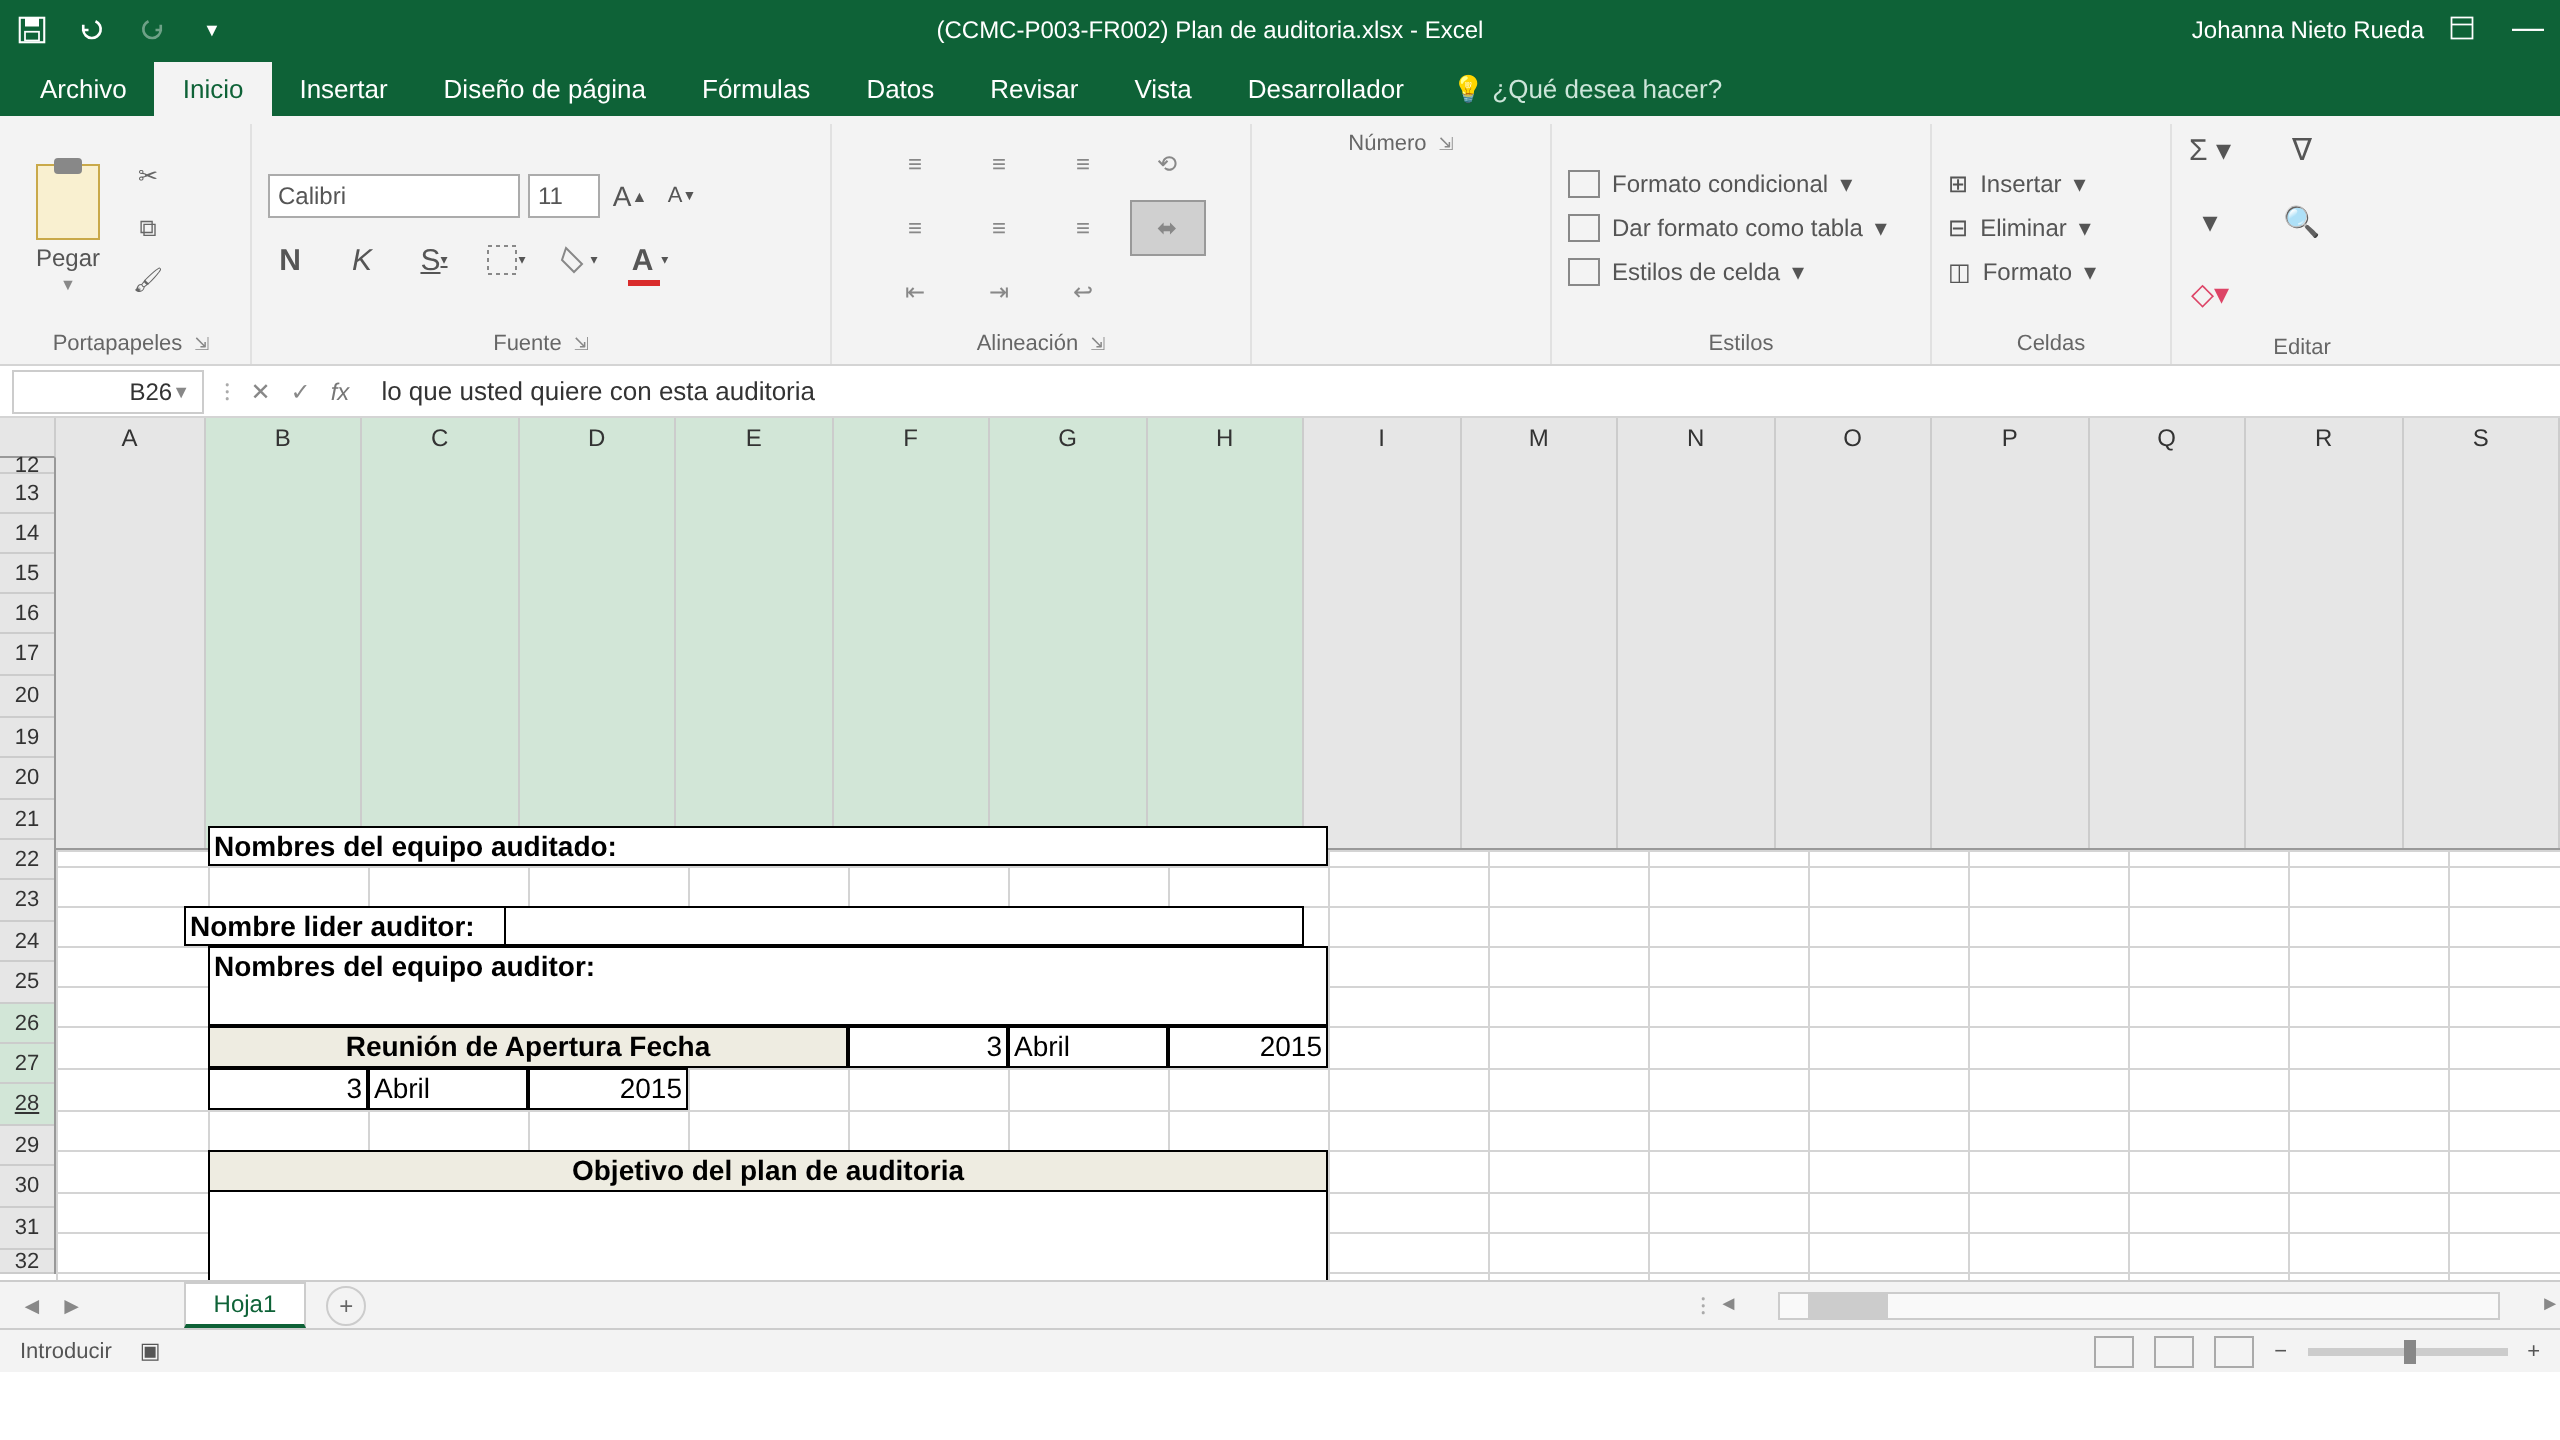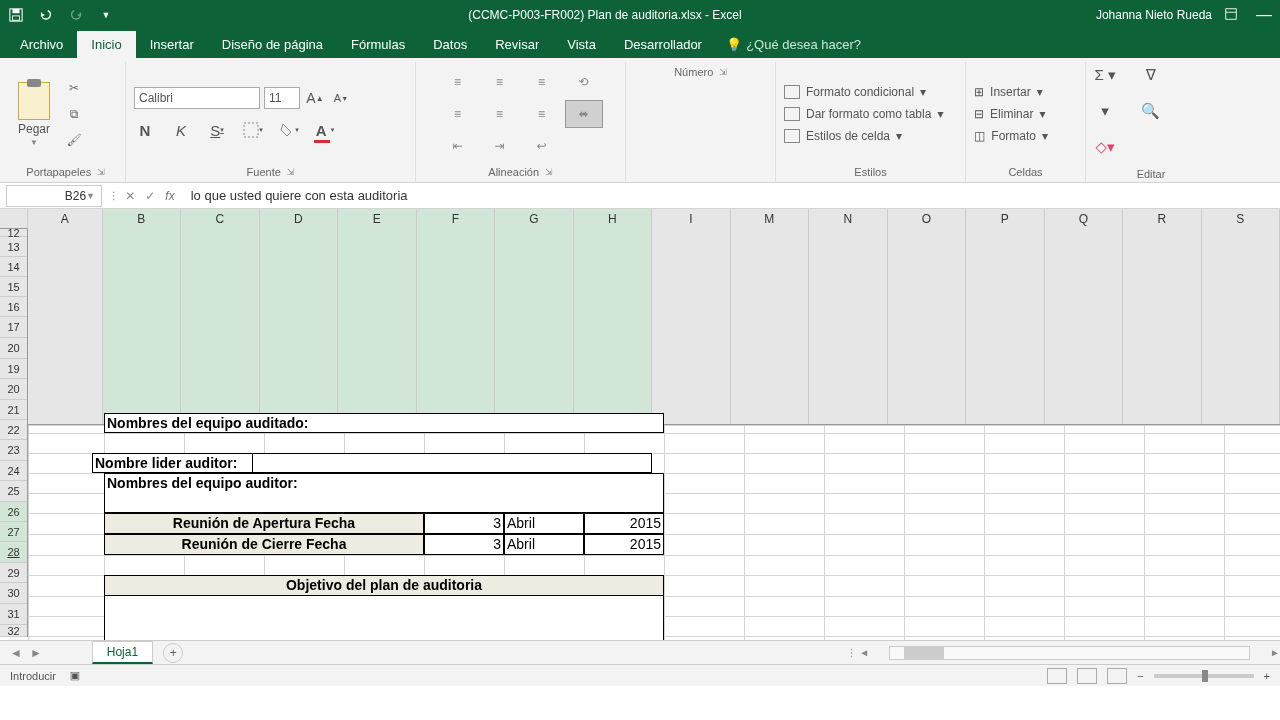--- a/index.html
+++ b/index.html
@@ -384,21 +384,20 @@
           <div class="form-box" style="left:76px;top:48px;width:560px;height:40px">
   <div class="form-label">Nombres del equipo auditor:</div>
           </div>
           <div style="position:absolute;left:76px;top:88px;width:628px;height:21px;display:flex">
     <div class="cell-border form-header" style="width:320px;line-height:19px">Reunión de Apertura Fecha</div>
     <div class="cell-border" style="width:80px;text-align:right;padding-right:2px;line-height:19px">3</div>
     <div class="cell-border" style="width:80px;padding-left:2px;line-height:19px">Abril</div>
     <div class="cell-border" style="width:80px;text-align:right;padding-right:2px;line-height:19px">2015</div>
   </div>
           <div style="position:absolute;left:76px;top:109px;width:560px;height:21px;display:flex">
-    <div class="cell-border form-header" style="width:320px;line-height:19px">Reunión de Cierre Fecha</div>
     <div class="cell-border" style="width:80px;text-align:right;padding-right:2px;line-height:19px">3</div>
     <div class="cell-border" style="width:80px;padding-left:2px;line-height:19px">Abril</div>
     <div class="cell-border" style="width:80px;text-align:right;padding-right:2px;line-height:19px">2015</div>
   </div>
           <div class="form-box" style="left:76px;top:150px;width:560px;height:82px">
   <div class="form-header cell-border" style="height:20px;line-height:19px;border:none;border-bottom:1px solid #000">Objetivo  del plan de auditoria</div>
   <div style="height:60px;display:flex;align-items:flex-end;justify-content:center;padding-bottom:1px">Verbo+ objeto+ complemento</div>
           </div>
         </div>
     </div>

